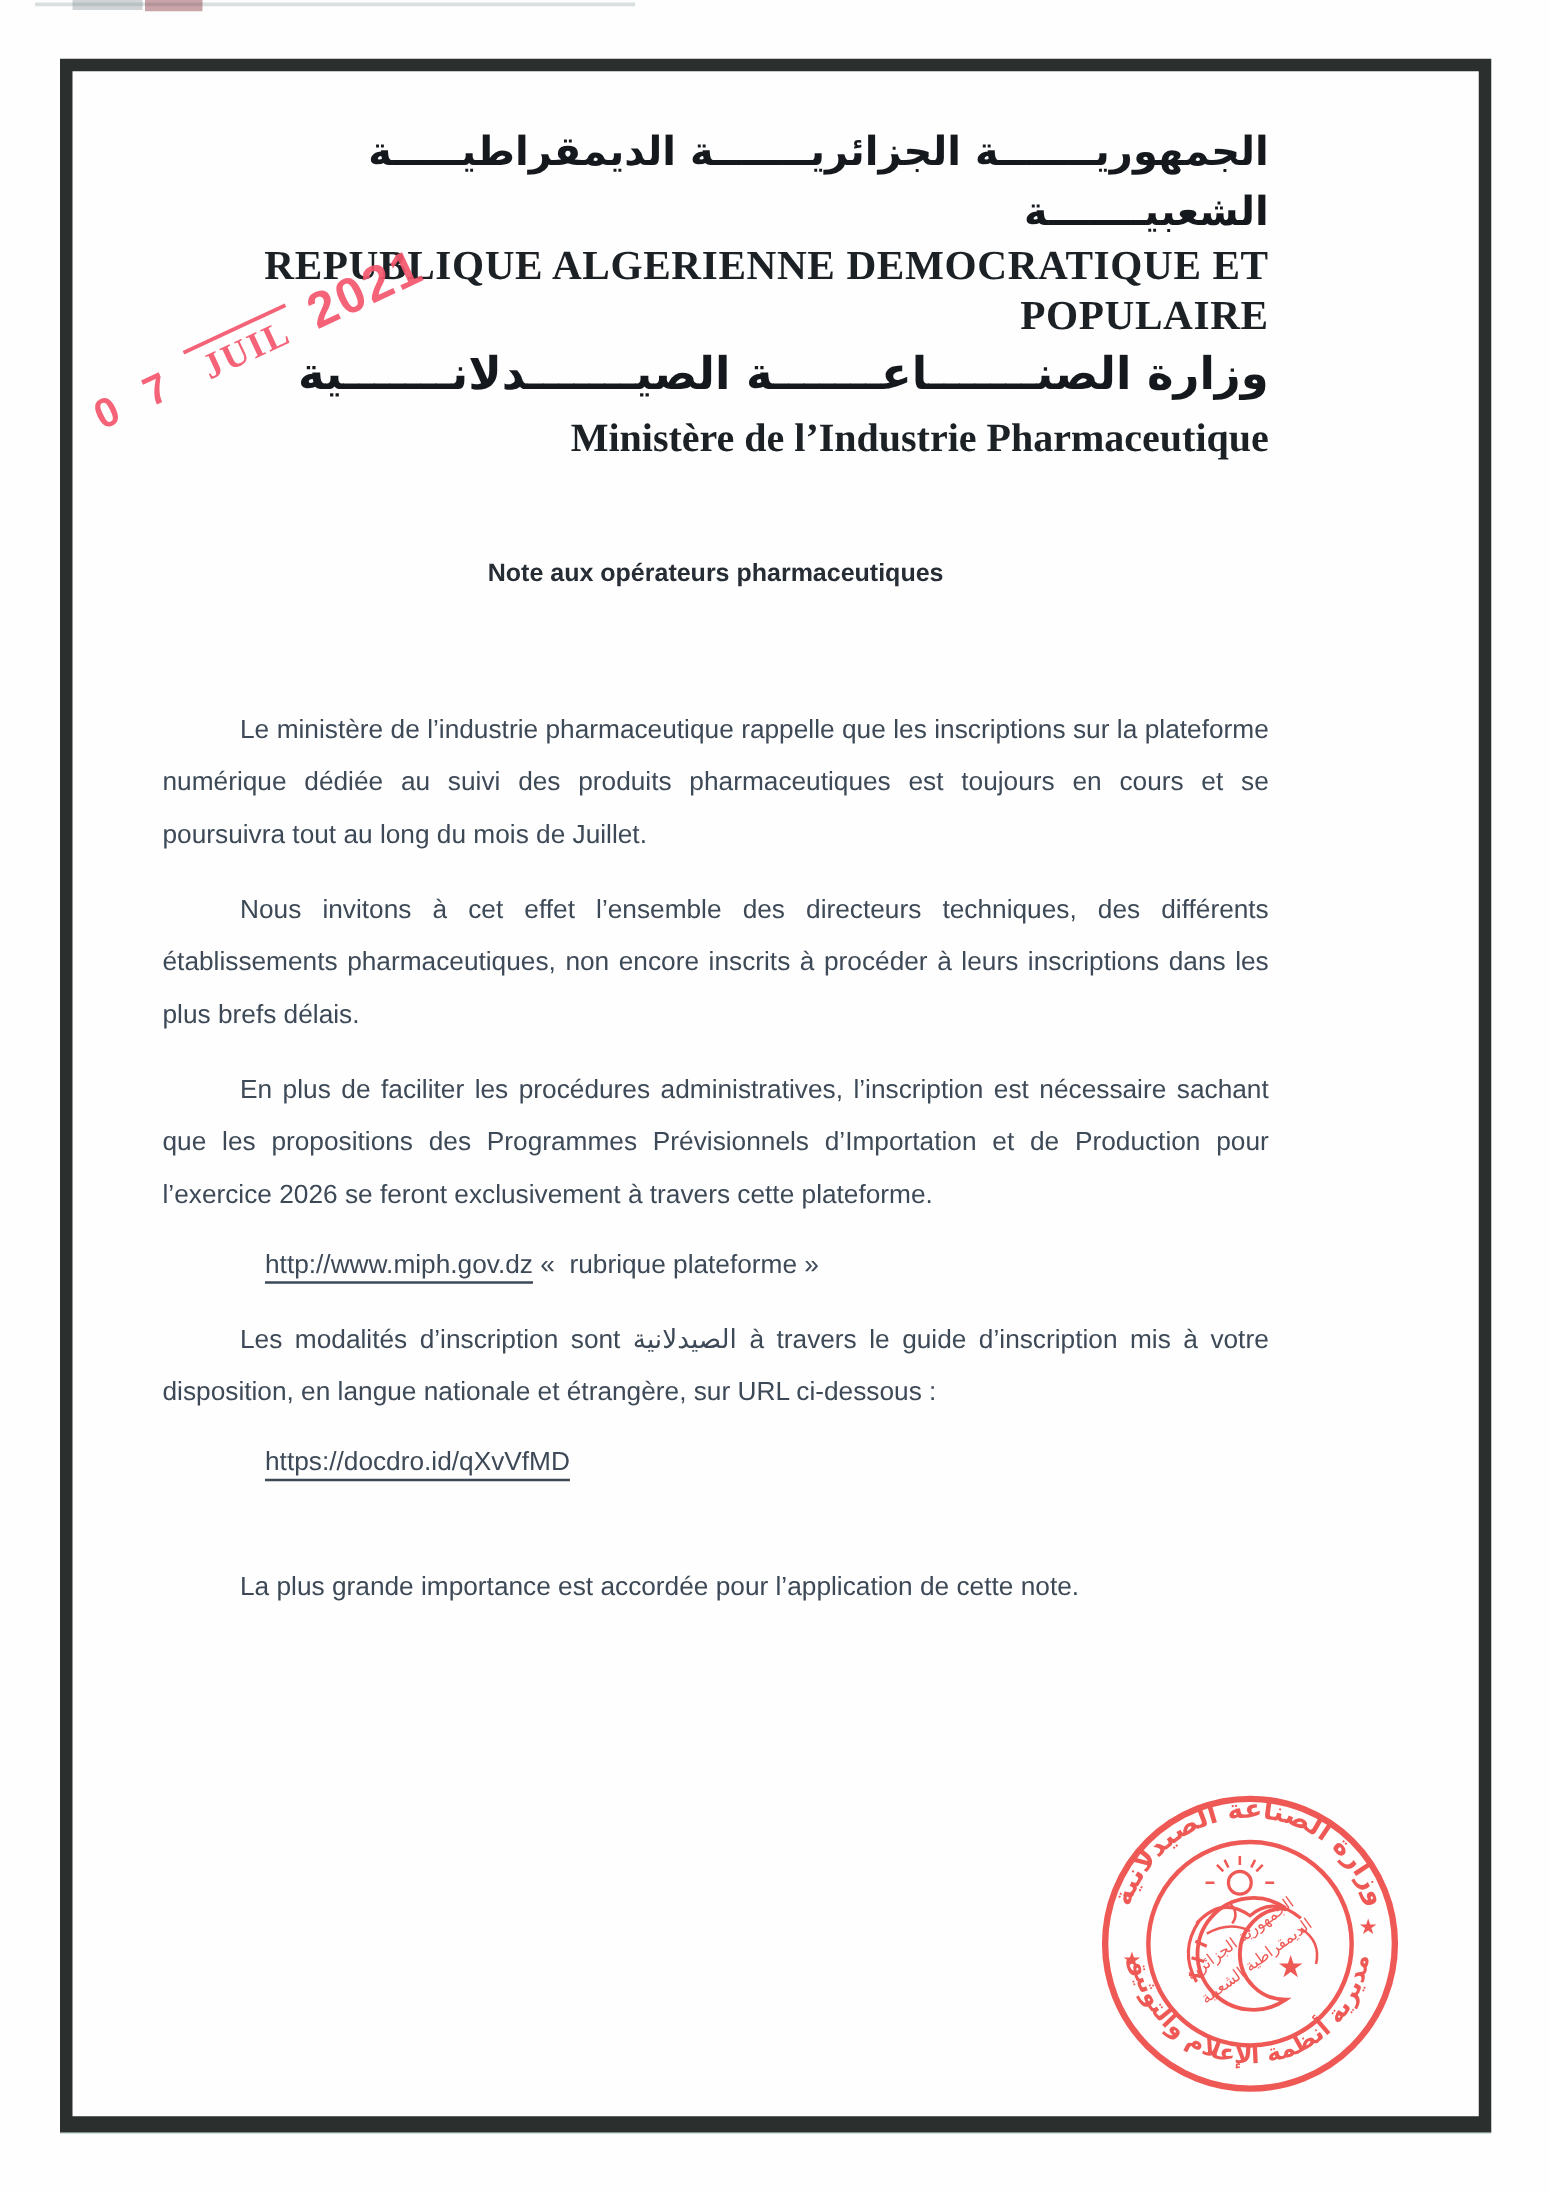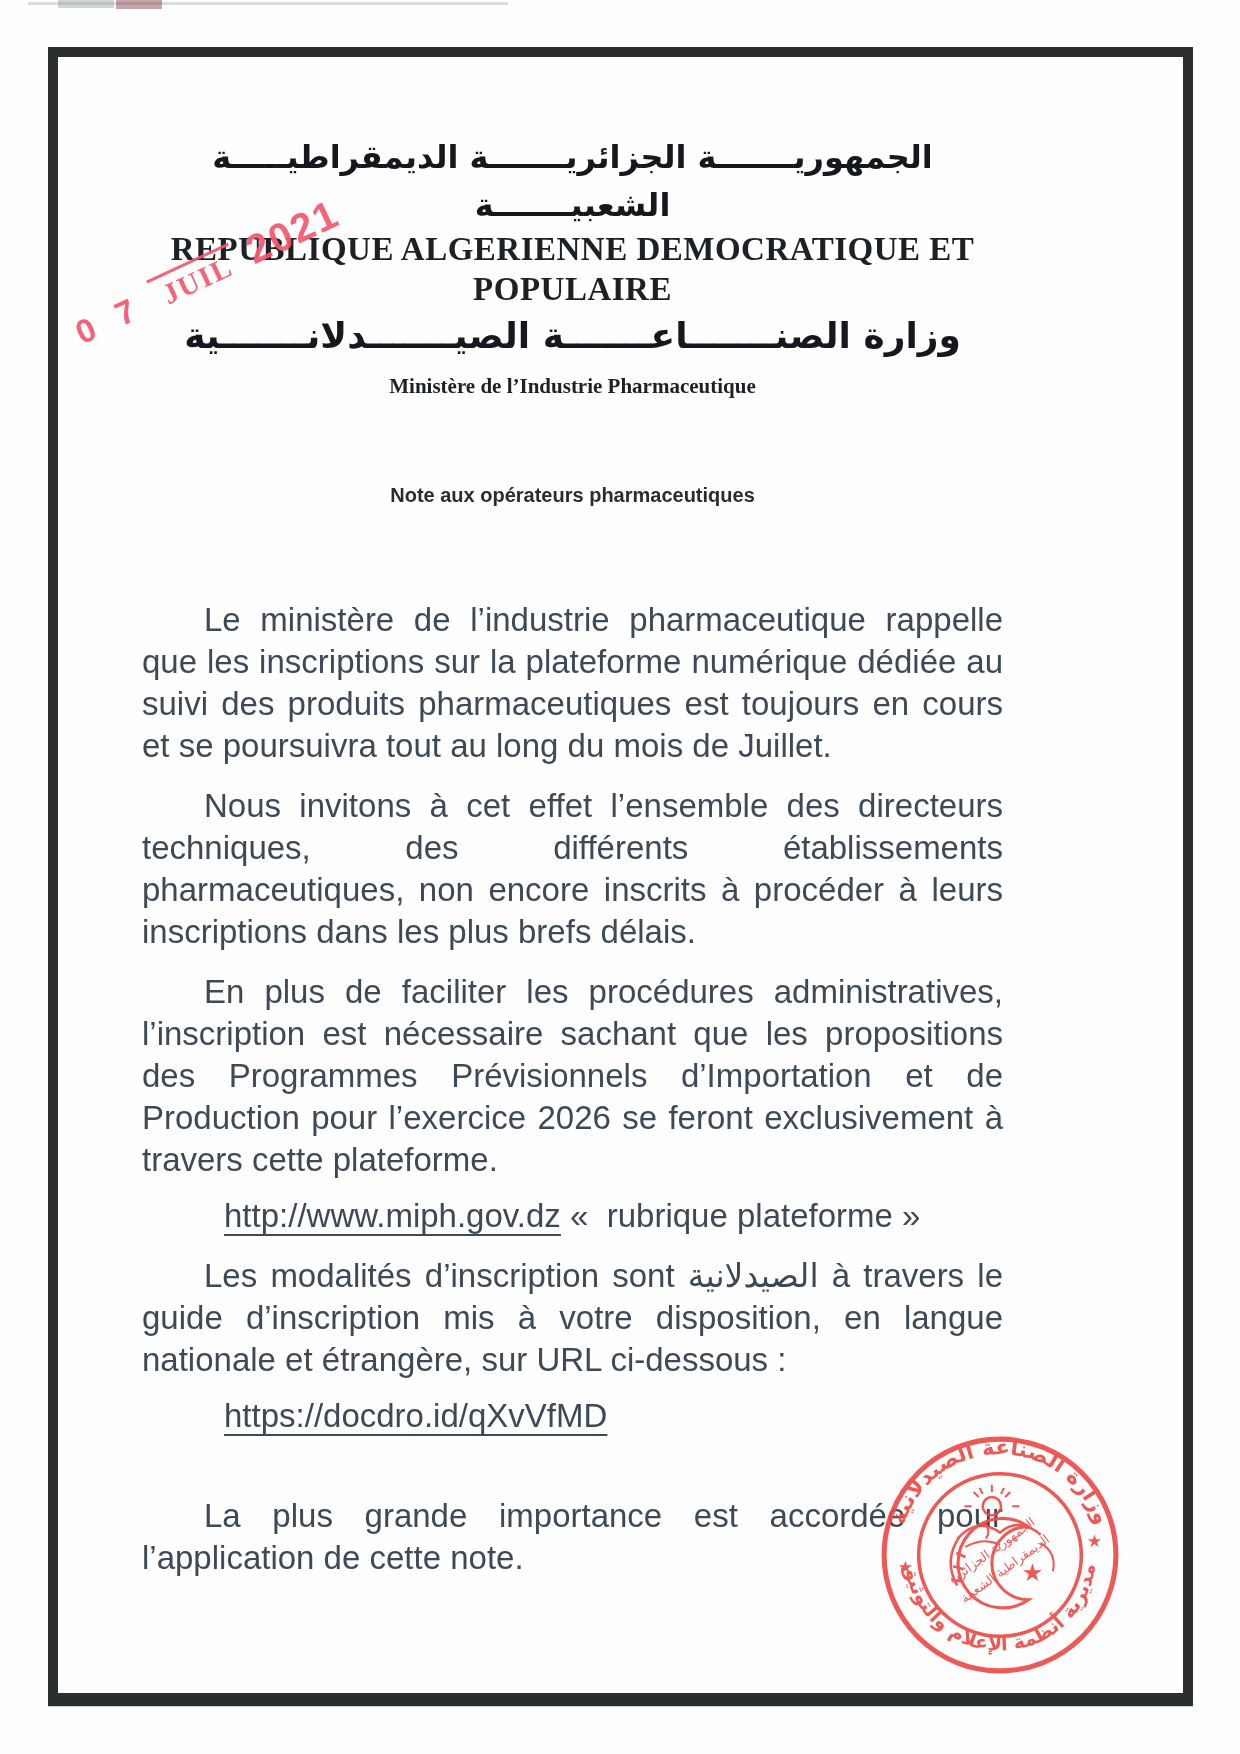--- a/index.html
+++ b/index.html
@@ -17,34 +17,34 @@
   .art-bottom { left:48px; top:1704px; width:1145px; height:3px; background:#7fb4ae; opacity:.5; }
 
   .frame {
     position:absolute; left:48px; top:47px;
     width:1125px; height:1636px;
     border:10px solid #2b2f2e; border-bottom-width:13px;
     background:#fefefe;
   }
   .content { position:absolute; left:0; top:0; right:0; bottom:0; padding:40px 168px 0 72px; }
 
-  .hdr { text-align:center;margin-top:36px; }
+  .hdr { text-align:right; }
   .h-ar1 { font-family:"DejaVu Sans", sans-serif; font-weight:700; font-size:32px; line-height:48px; color:#15191e; }
   .h-fr1 { font-family:"Liberation Serif", serif; font-weight:700; font-size:33px; line-height:40px; color:#1c2126; letter-spacing:.5px; }
   .h-ar2 { font-family:"DejaVu Sans", sans-serif; font-weight:700; font-size:36px; line-height:54px; color:#15191e; }
-  .h-fr2 { font-family:"Liberation Serif", serif; font-weight:700; font-size:21px; line-height:46px; color:#1c2126; }
+  .h-fr2 { font-family:"Liberation Serif", serif; font-weight:700; font-size:32px; line-height:46px; color:#1c2126; }
 
   .doc-title {
     margin-top:64px; text-align:center;
     font-weight:700; font-size:20px; line-height:44px; color:#272d34;
   }
 
   .para {
-    font-size:33px; line-height:42px; color:#3d4956;
-    text-align:justify; margin:12px;
+    font-size:21px; line-height:42px; color:#3d4956;
+    text-align:justify; margin:0;
   }
   .ind { text-indent:62px; }
   .p1 { margin-top:82px; }
   .pgap { margin-top:18px; }
   .pgap-lg { margin-top:16px; }
   .linkline { margin-top:14px; text-align:left; text-indent:82px; }
   .p9 { margin-top:58px; }
 
   .doclink {
     color:#3d4956; text-decoration:underline;

